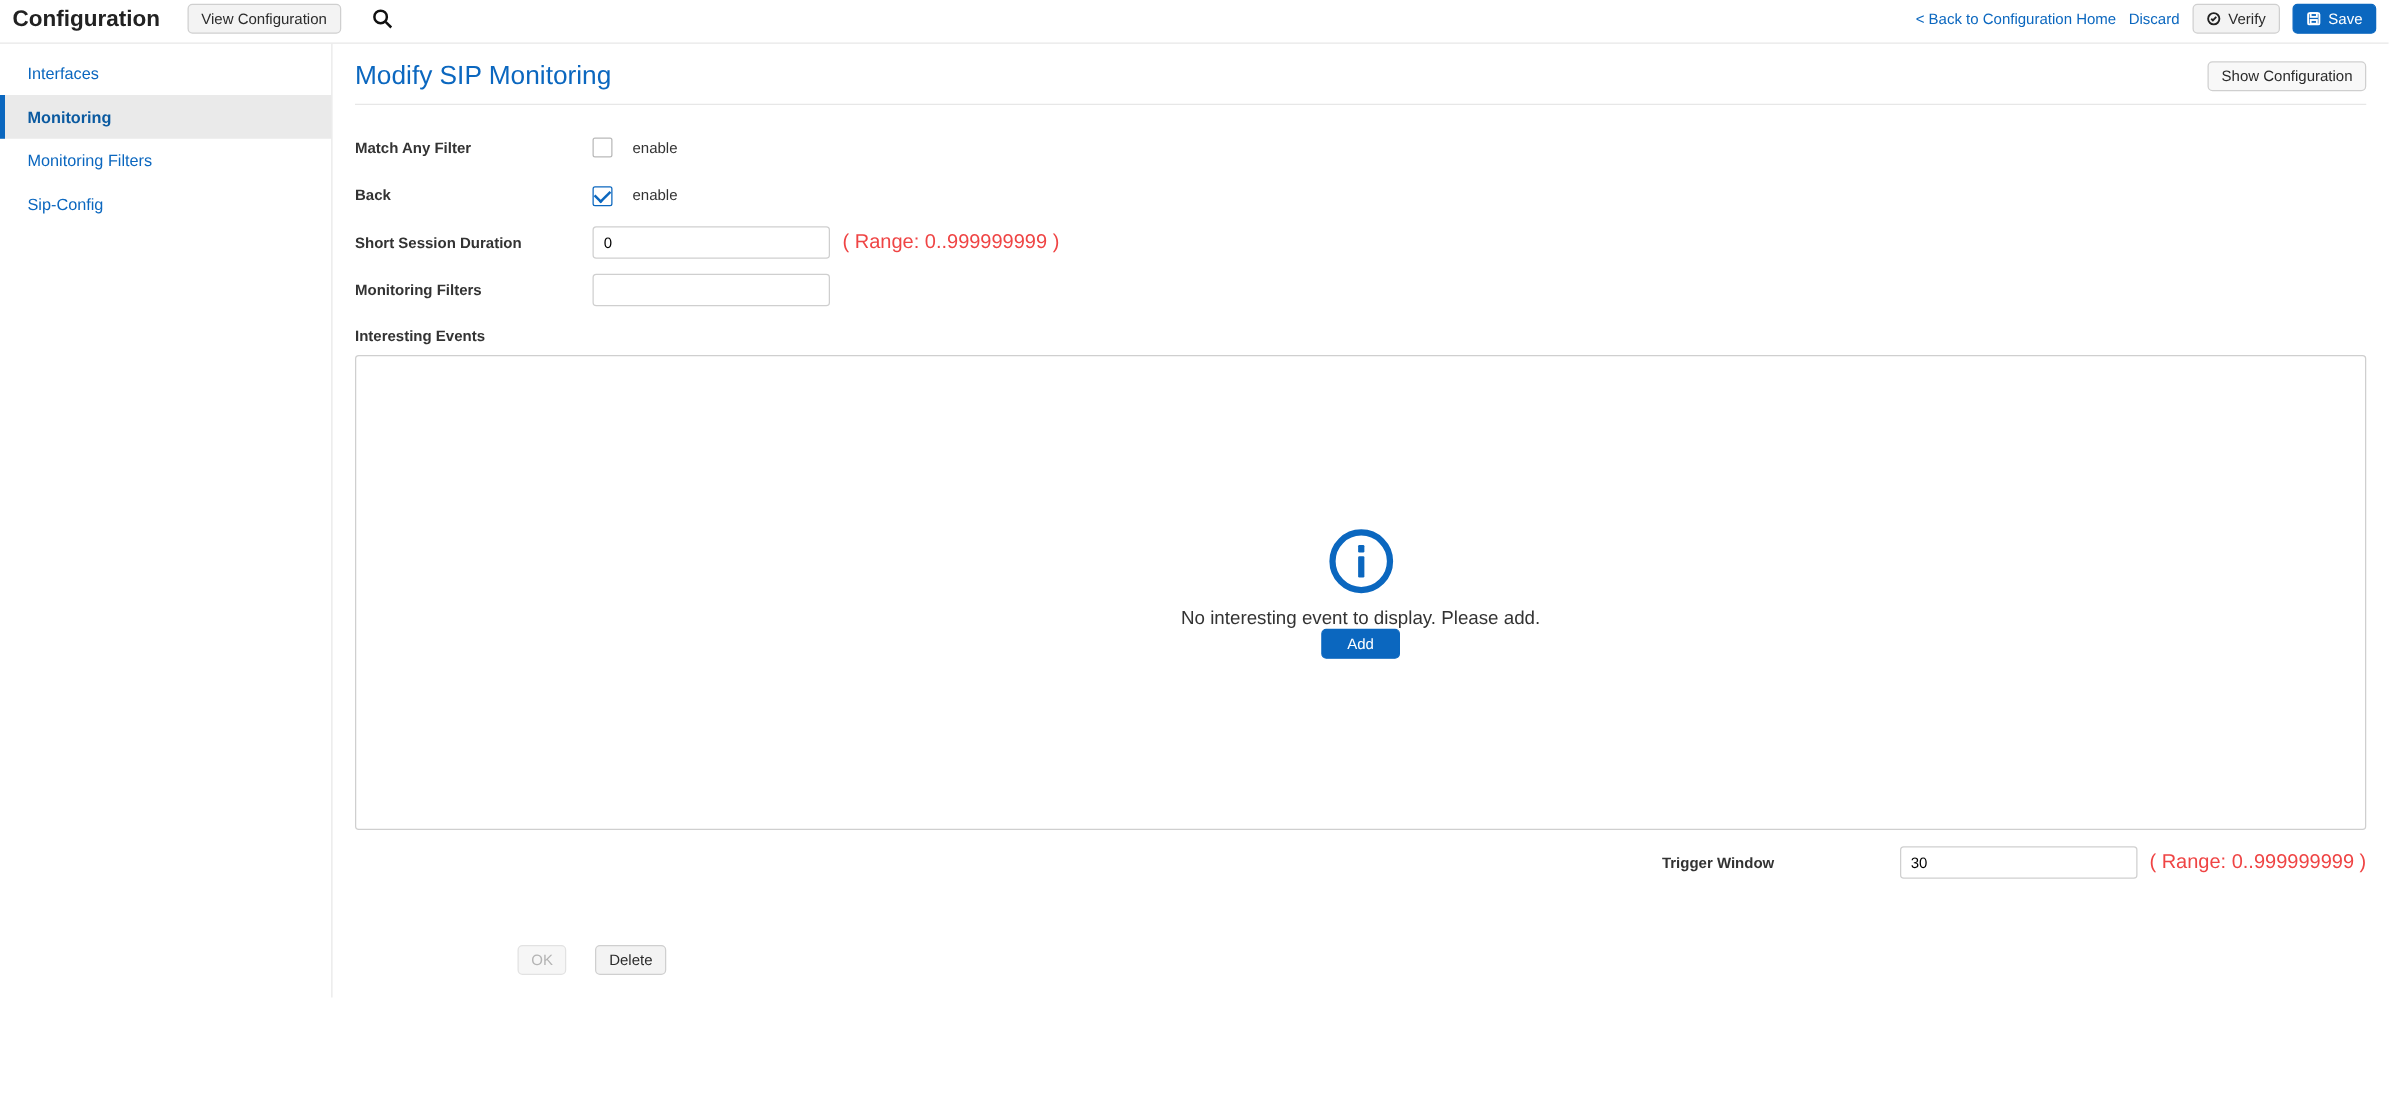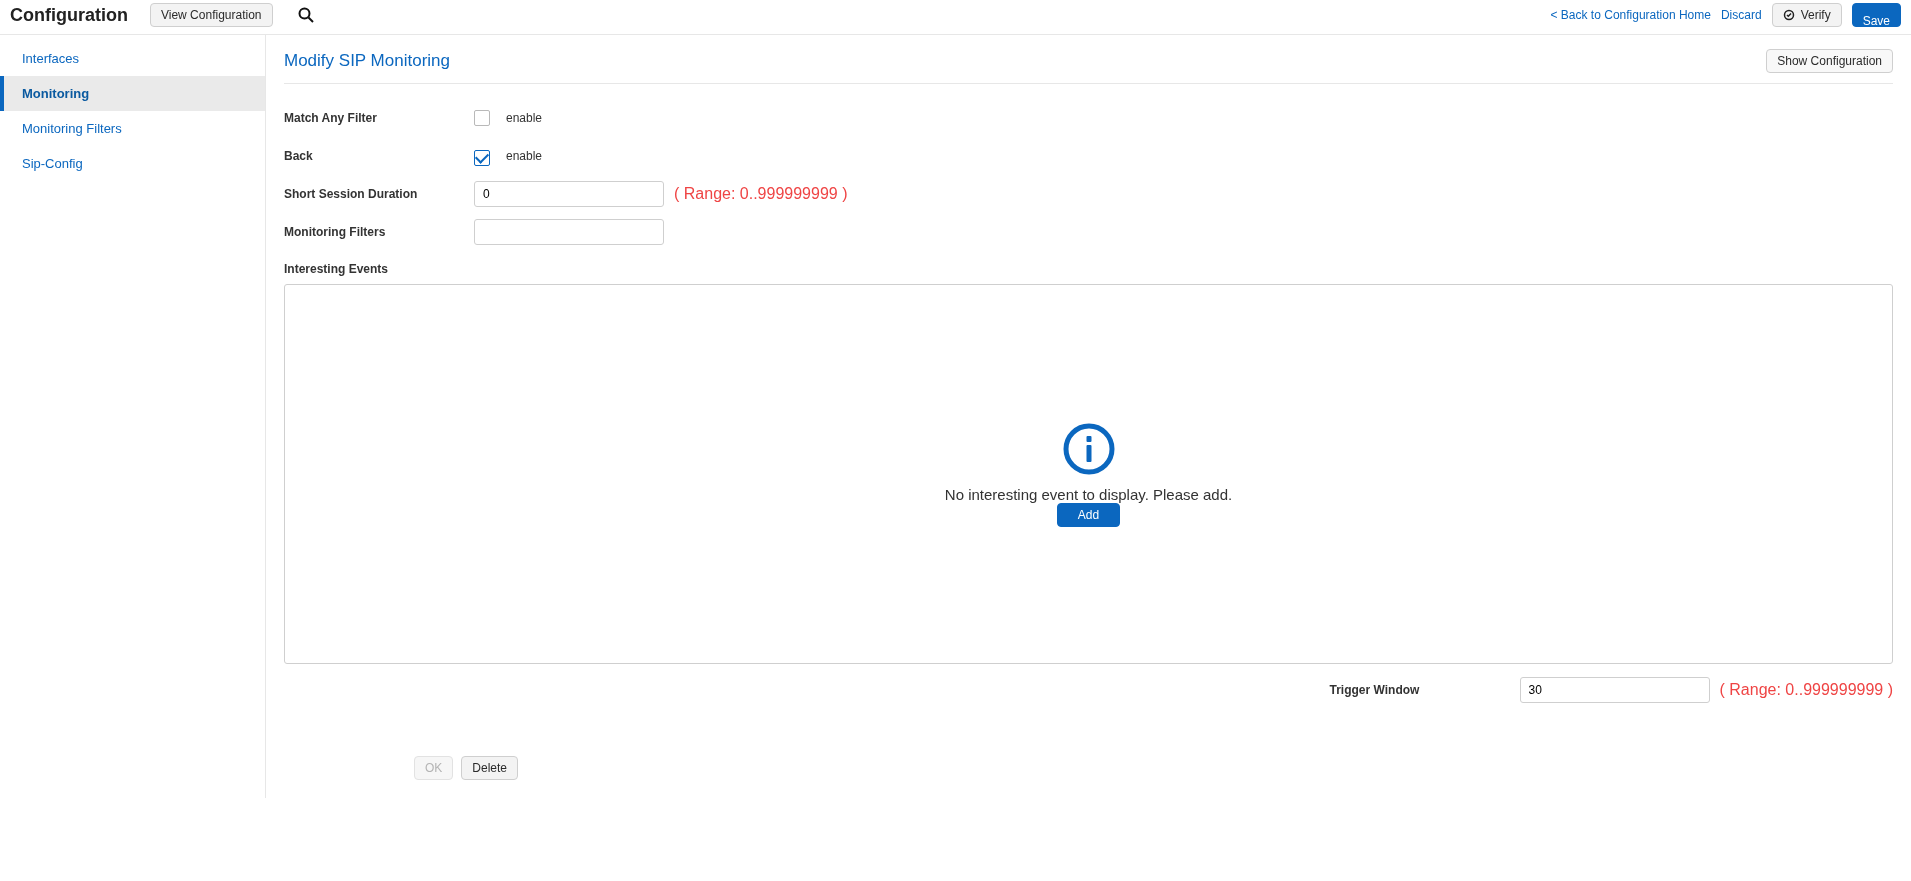--- a/index.html
+++ b/index.html
@@ -4,36 +4,36 @@
   <style>
     * { box-sizing: border-box; margin: 0; padding: 0; font-family: "Segoe UI", Arial, Helvetica, sans-serif; }
     html, body { height: 100%; }
     body { background: #ffffff; color: #333; width: 1911px; }
 
     
     .topbar { display: flex; align-items: center; padding: 4px 10px 8px 10px; height: 34px; }
     .topbar-left { display: flex; align-items: center; gap: 20px; }
     .topbar-title { font-size: 18px; font-weight: 600; color: #222; margin-right: 2px; }
     .btn { display: inline-flex; align-items: center; gap: 6px; border: 1px solid #cfcfcf; background: #f3f3f3; color: #2b2b2b; padding: 4px 10px; border-radius: 4px; font-size: 12px; cursor: pointer; height: 24px; }
-    .btn.primary { background: #0b67bf; border-color: #0b67bf; color: #fff; flex-direction: column; }
+    .btn.primary { background: #0b67bf; border-color: #0b67bf; color: #fff; }
     .link { color: #0b67bf; font-size: 12px; cursor: pointer; text-decoration: none; }
     .icon-btn { display:inline-flex; align-items:center; justify-content:center; width:26px; height:26px; border-radius:4px; cursor:pointer; }
     .spacer { flex:1 1 auto; }
     .topbar-right { display:flex; align-items:center; gap:10px; }
 
     
     .shell { display:flex; border-top:1px solid #e7e7e7; }
     .sidebar { width: 265px; padding-top: 6px; }
     .nav-item { display:block; padding:10px 18px; font-size:13px; color:#0b67bf; cursor:pointer; border-left:4px solid transparent; }
     .nav-item.selected { background:#eaeaea; border-left-color:#0b67bf; color:#0b5aa0;font-weight:bold; }
     .content { flex:1 1 auto; border-left:1px solid #e7e7e7; padding: 14px 18px 18px 18px; }
 
     
     .content-head { display:flex; align-items:center; justify-content:space-between; padding-bottom:10px; border-bottom:1px solid #e7e7e7; }
-    .content-title { font-size:17px; font-weight:400; color:#0b67bf; }
+    .content-title { font-size:21px; font-weight:400; color:#0b67bf; }
     .btn.ghost { background:#f8f8f8; }
 
     
     .form-rows { margin-top: 18px; }
     .row { display:flex; align-items:center; min-height: 32px; margin-bottom: 6px; }
     .row .label { width: 190px; font-size: 12px; color:#333; font-weight:600; }
     .row .control { display:flex; align-items:center; gap:10px; }
     .chk { position:relative; width:16px; height:16px; }
     .chk input { position:absolute; opacity:0; width:16px; height:16px; cursor:pointer; }
     .chk-box { width:16px; height:16px; border:1px solid #b9b9b9; border-radius:2px; background:#fff; display:inline-flex; align-items:center; justify-content:center; }
@@ -47,21 +47,21 @@
     .section-label { font-size:12px; font-weight:600; color:#333; margin: 14px 0 8px 0; }
 
     
     .panel { border:1px solid #cfcfcf; border-radius:3px; height: 380px; display:flex; align-items:center; justify-content:center; }
     .panel-inner { text-align:center; }
     .info-circle { width:54px; height:54px; margin:0 auto 10px auto; }
     .panel-msg { font-size:15px; color:#333; }
     .btn.sm { font-size:12px; padding:4px 20px; }
 
     
-    .footer-actions { display:flex; gap:8px; margin-top: 50px; margin-left: 130px; }
+    .footer-actions { display:flex; gap:23px; margin-top: 50px; margin-left: 130px; }
     .btn.disabled { background:#f6f6f6; color:#b4b4b4; border-color:#e2e2e2; cursor:not-allowed; }
 
     
     svg { display:block; }
   </style>
 </head>
 <body>
 
 <div class="topbar">
   <div class="topbar-left">

